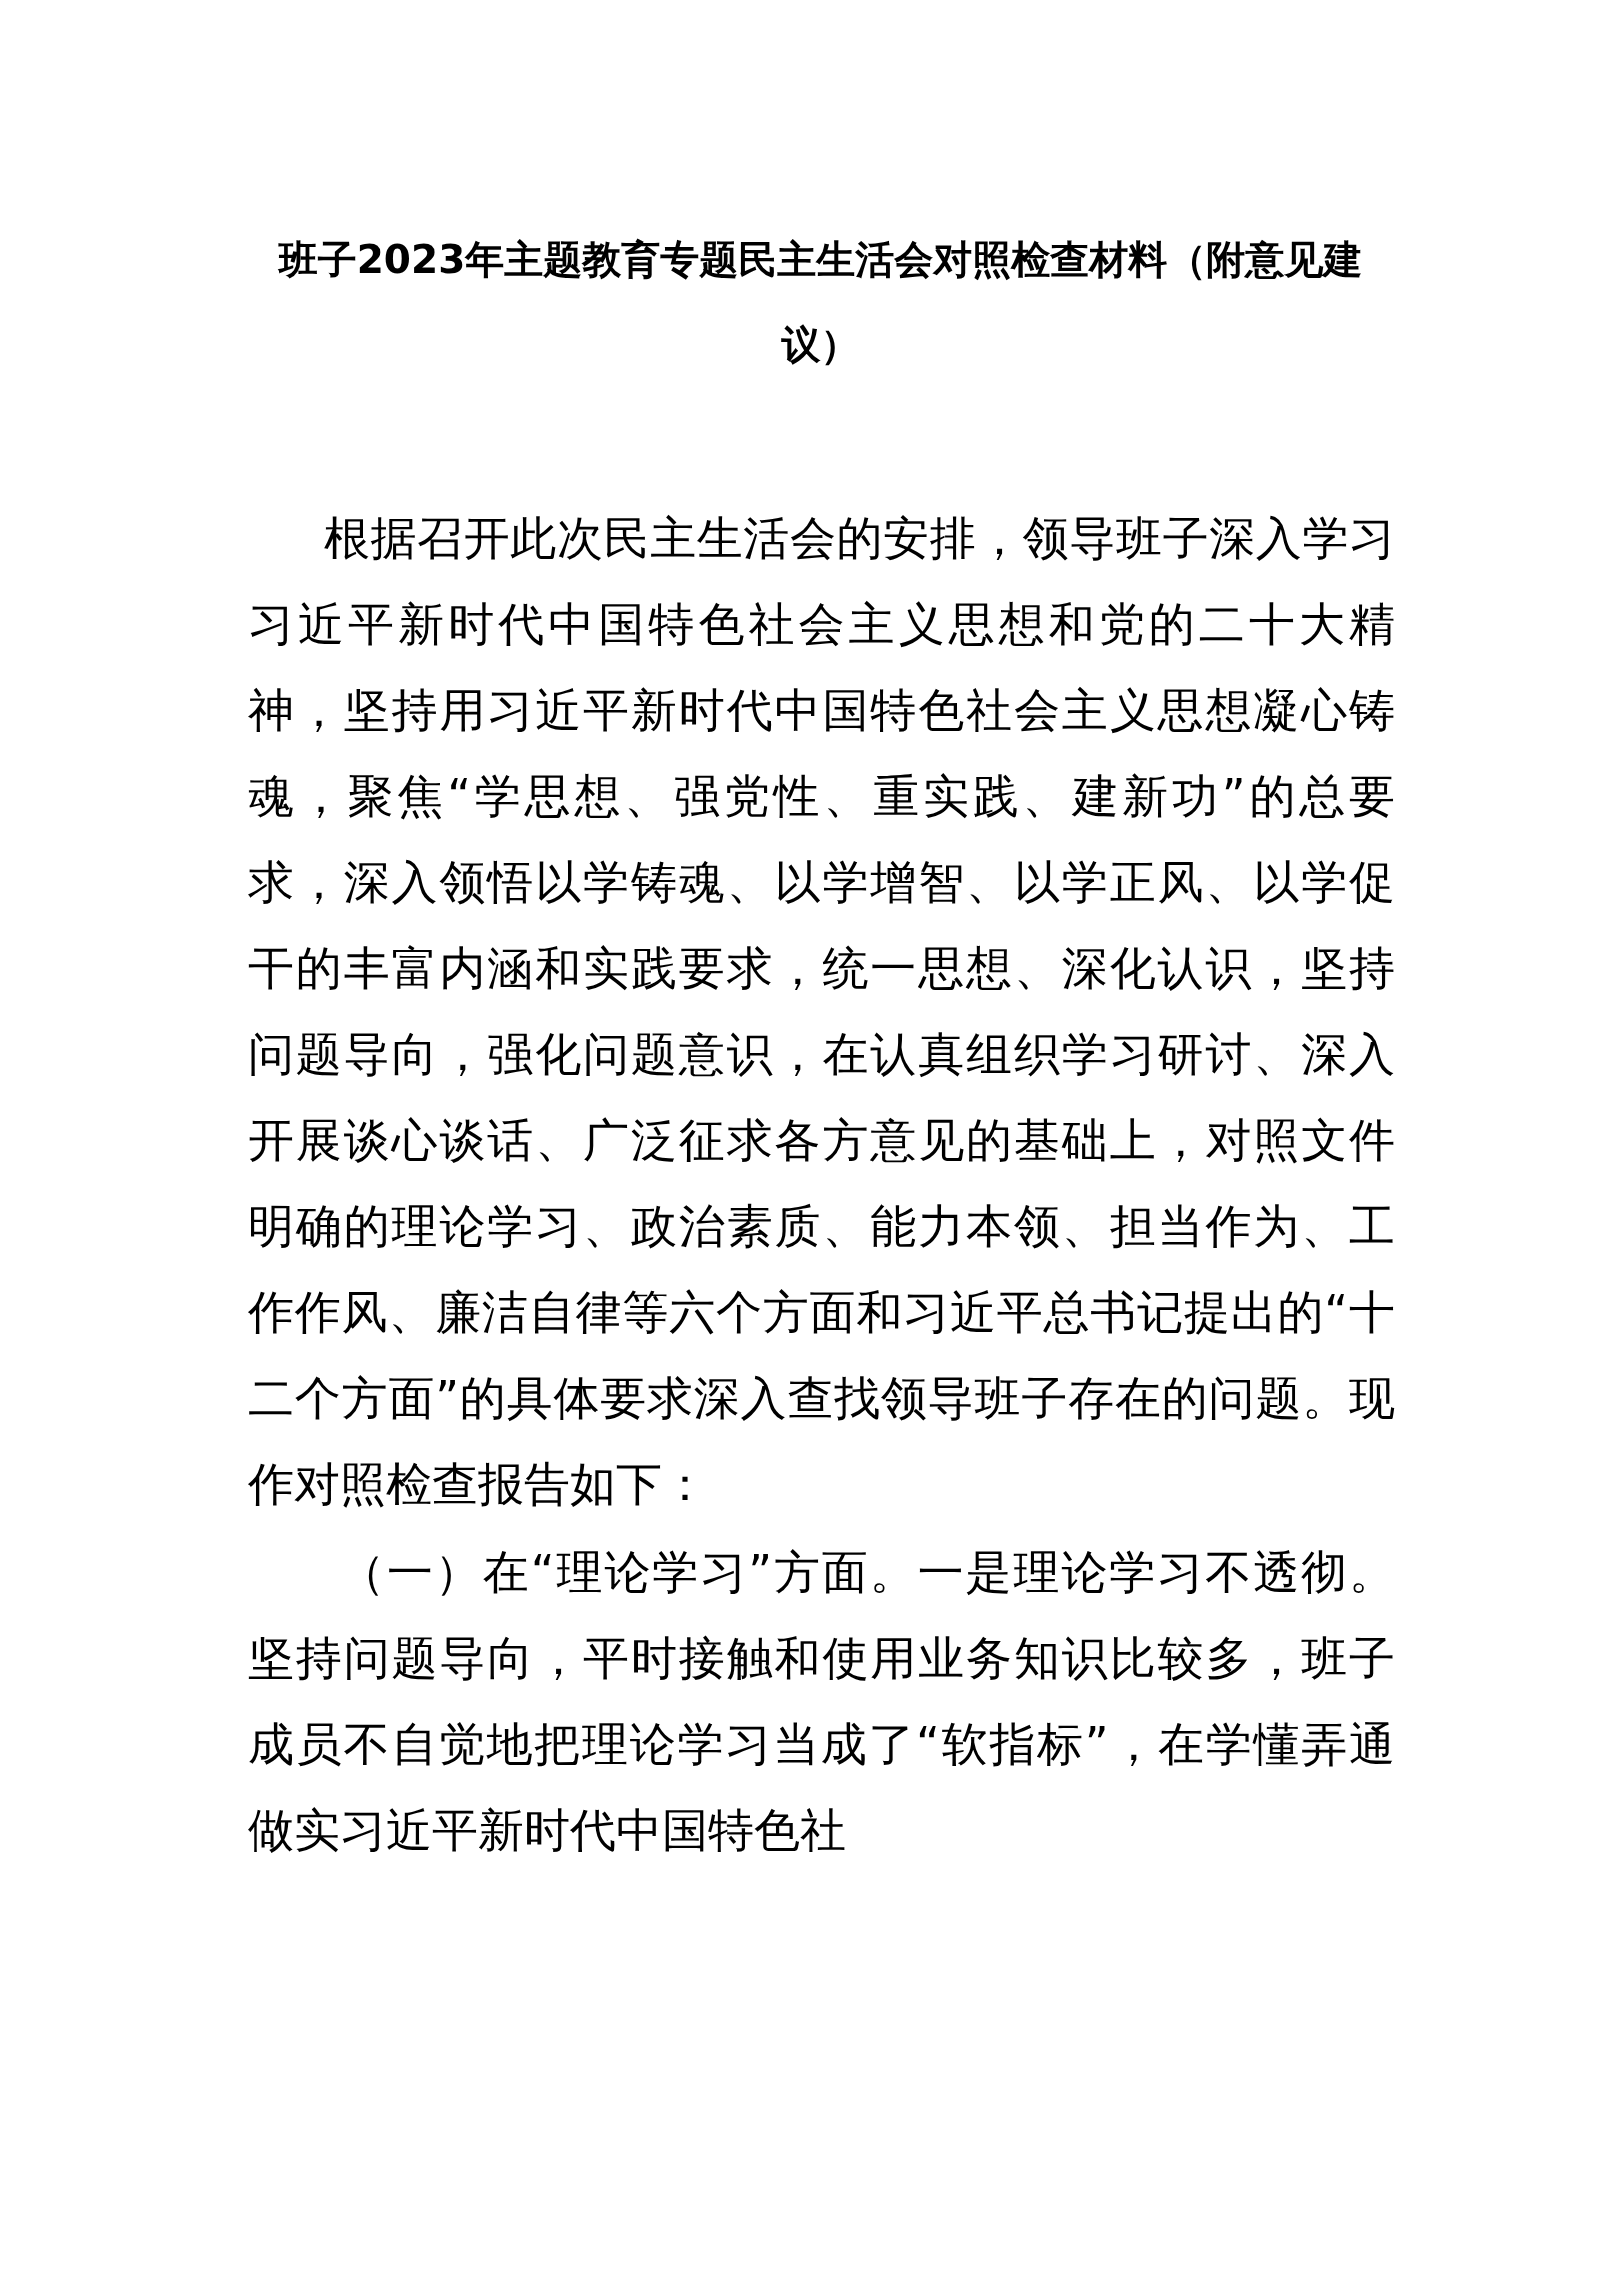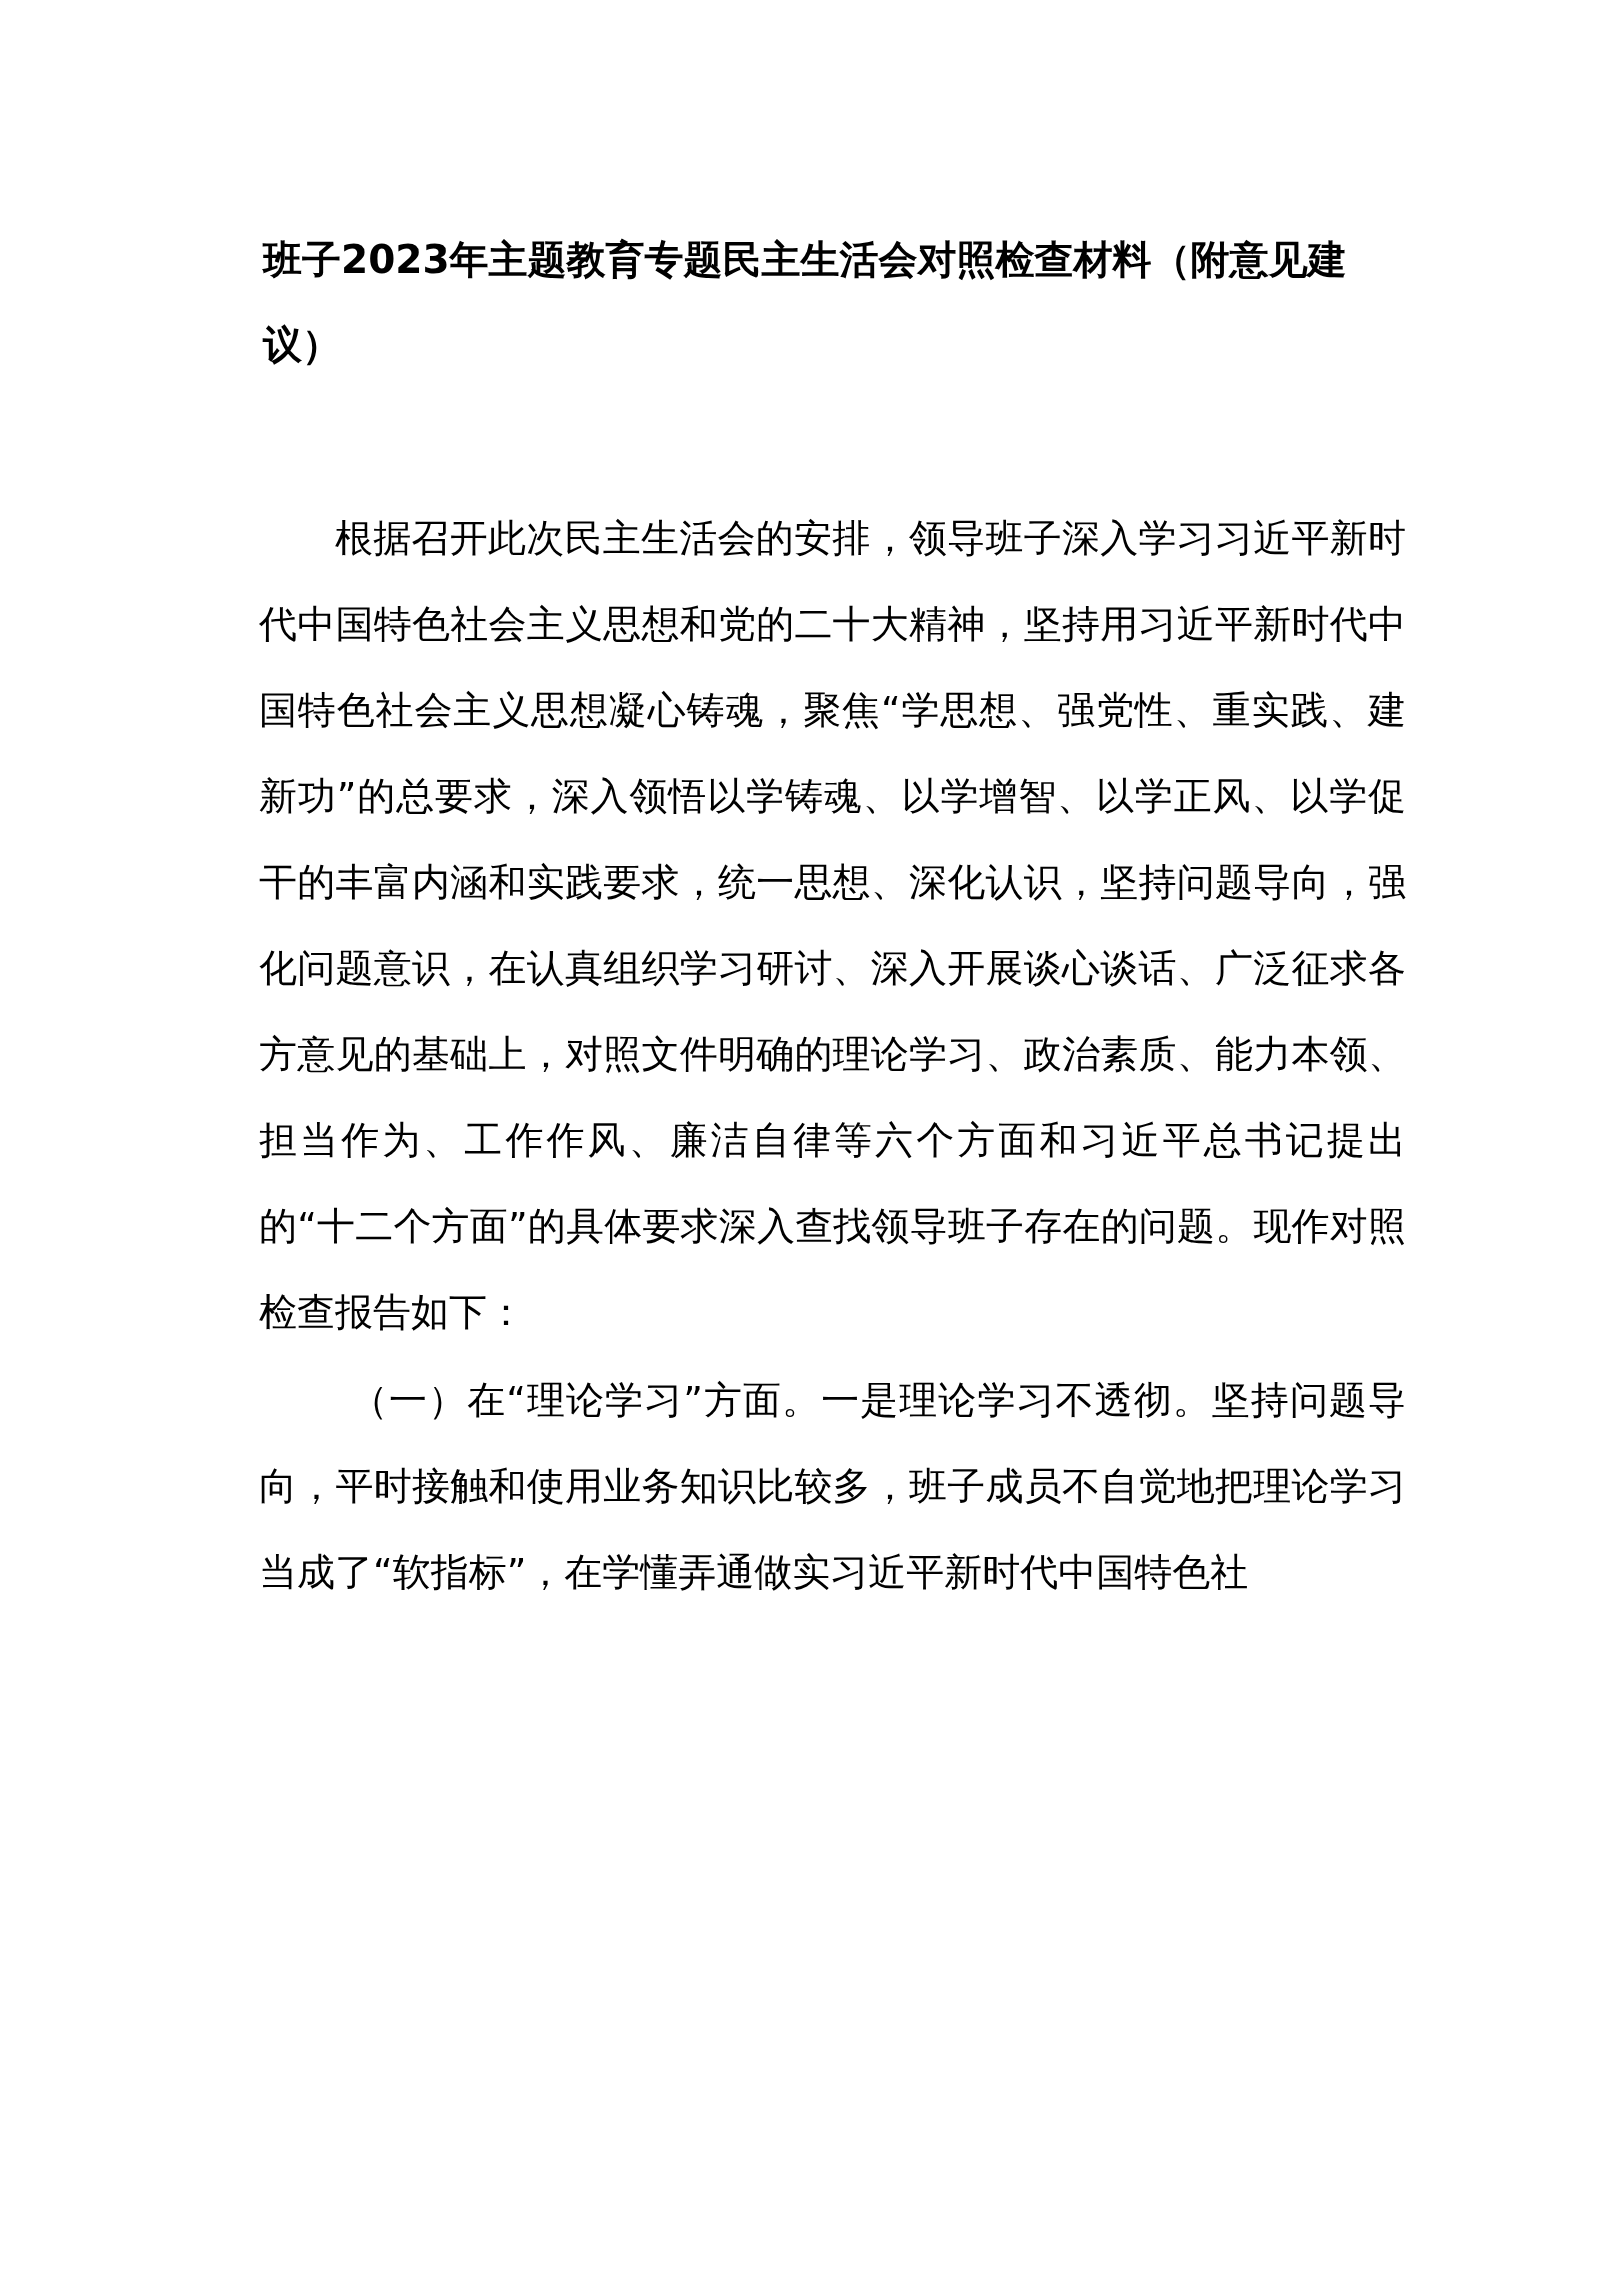--- a/index.html
+++ b/index.html
@@ -1,24 +1,24 @@
 <!DOCTYPE html>
 <html><head>
 <meta charset="utf-8">
 <style>
   html, body { margin: 0; padding: 0; background: #ffffff; }
   body { width: 1621px; height: 2293px; position: relative; overflow: hidden;
          font-family: "DejaVu Sans", "Liberation Sans", sans-serif; color: #000; }
   .page { position: absolute; left: 247px; top: 0; width: 1147px; }
-  .title { position: absolute; left: 16px; width: 1147px; text-align: left;
+  .title { position: absolute; left: 0; width: 1147px; text-align: center;
            font-weight: bold; font-size: 39px; line-height: 43px; letter-spacing: 0px; }
   .t1 { top: 238px; }
   .t2 { top: 323px; }
-  .body { position: absolute; top: 495px; left: 12px; width: 1147px;
-          font-size: 38px; line-height: 86px; text-align: justify; }
+  .body { position: absolute; top: 495px; left: 1px; width: 1147px;
+          font-size: 46px; line-height: 86px; text-align: justify; }
   .body p { margin: 0; text-indent: 76px; }
   .body p.sub { text-indent: 91px; margin-top: 2px; }
 </style>
 </head>
 <body>
 
 <div class="page">
   <div class="title t1">班子2023年主题教育专题民主生活会对照检查材料（附意见建</div>
   <div class="title t2">议）</div>
 

